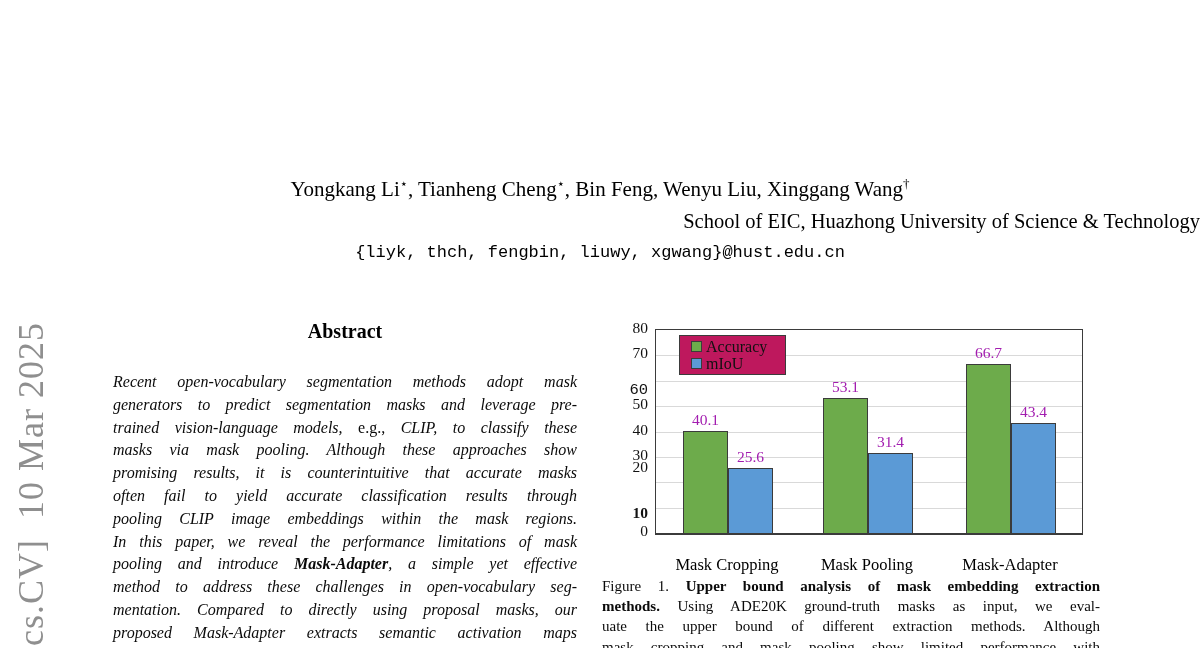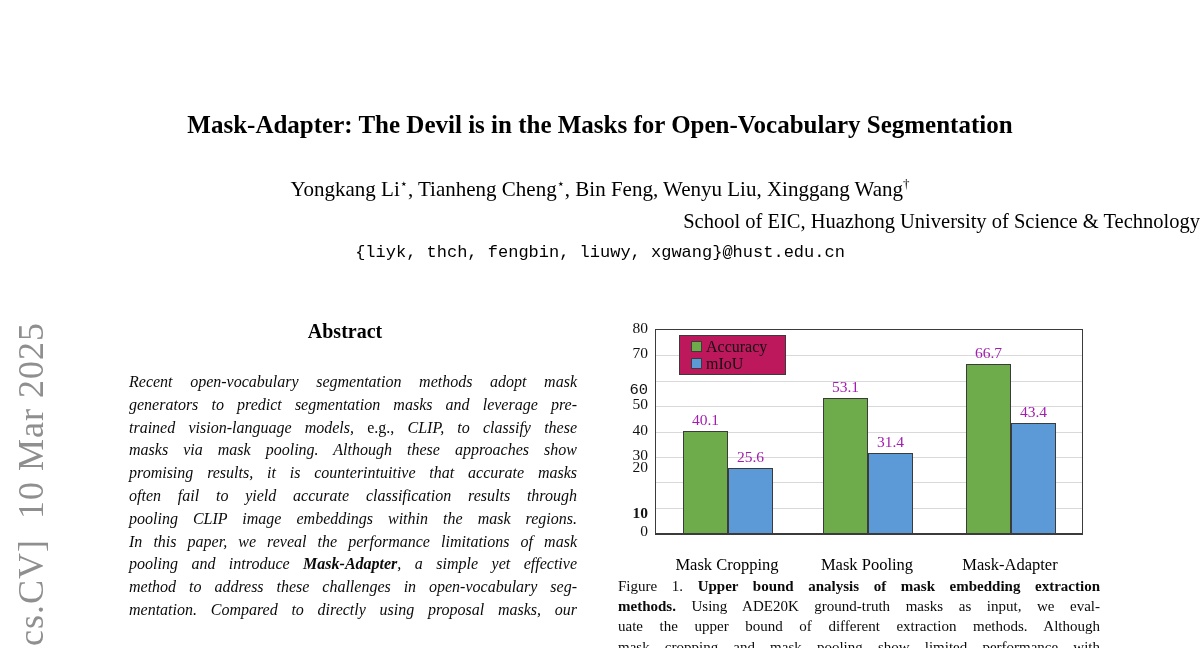--- a/index.html
+++ b/index.html
@@ -11,21 +11,21 @@
          font-size:25px;font-weight:bold;}
   .authors{position:absolute;top:176px;left:0;right:0;text-align:center;font-size:21px;}
   .authors sup{font-size:13px;}
   .affiliation{position:absolute;top:210px;left:0;right:0;text-align:right;font-size:20.5px;}
   .email{position:absolute;top:243px;left:0;right:0;text-align:center;
          font-size:17px;font-family:"Liberation Mono",monospace;}
   .abstract-heading{position:absolute;top:320px;left:113px;width:464px;text-align:center;
                     font-size:20px;font-weight:bold;}
   .abstract-body{position:absolute;top:371px;left:113px;width:464px;
                  font-size:16px;font-style:italic;line-height:22.8px;color:#0a0a0a;}
-  .jline{text-align:justify;text-align-last:justify;white-space:normal;margin-left:16px;}
+  .jline{text-align:justify;text-align-last:justify;white-space:normal;}
   .seg-b{font-weight:bold;}
   .seg-r{font-style:normal;}
   .caption{position:absolute;top:576px;left:602px;width:498px;
            font-size:15px;line-height:20.2px;color:#0a0a0a;}
   .chart{position:absolute;left:600px;top:325px;width:500px;height:255px;}
   .plot{position:absolute;left:55px;top:4px;width:426px;height:203px;background:#ffffff;
         border:1.5px solid #3b3b3b;border-bottom:2.5px solid #3b3b3b;}
   .gridline{position:absolute;left:0;width:100%;height:1px;background:#d9d9d9;}
   .bar{position:absolute;bottom:0;width:45px;box-sizing:border-box;border:1.5px solid #3b3b3b;border-bottom:none;}
   .vlabel{position:absolute;width:60px;text-align:center;font-size:15.5px;color:#a21caf;}
@@ -35,38 +35,38 @@
           border:1.5px solid #3b3b3b;z-index:5;box-sizing:border-box;padding:2px 0 0 11px;}
   .legend-row{display:flex;align-items:center;height:17px;gap:4px;}
   .swatch{display:inline-block;width:11px;height:11px;box-sizing:border-box;border:1.2px solid #3b3b3b;}
   .legend-text{font-size:16px;line-height:16px;color:#111;}
 </style>
 </head>
 <body>
 
 <div class="page">
   <div class="watermark">[cs.CV]  10 Mar 2025</div>
-  <h1 class="title">Mask-Adapter: The Devil is in the Masks for Open-Vocabulary Segmentation</h1>
   <div class="authors"><span>Yongkang Li</span><sup>⋆</sup>, <span>Tianheng Cheng</span><sup>⋆</sup>, <span>Bin Feng</span>, <span>Wenyu Liu</span>, <span>Xinggang Wang</span><sup>†</sup></div>
   <div class="affiliation">School of EIC, Huazhong University of Science &amp; Technology</div>
   <div class="email">{liyk, thch, fengbin, liuwy, xgwang}@hust.edu.cn</div>
 
   <div class="abstract-heading">Abstract</div>
   <div class="abstract-body" id="abstract-body">
       <div class="jline"><span>Recent open-vocabulary segmentation methods adopt mask</span></div>
       <div class="jline"><span>generators to predict segmentation masks and leverage pre-</span></div>
       <div class="jline"><span>trained vision-language models, </span><span class="seg-r">e.g., </span><span>CLIP, to classify these</span></div>
       <div class="jline"><span>masks via mask pooling. Although these approaches show</span></div>
       <div class="jline"><span>promising results, it is counterintuitive that accurate masks</span></div>
       <div class="jline"><span>often fail to yield accurate classification results through</span></div>
       <div class="jline"><span>pooling CLIP image embeddings within the mask regions.</span></div>
       <div class="jline"><span>In this paper, we reveal the performance limitations of mask</span></div>
       <div class="jline"><span>pooling and introduce </span><span class="seg-b">Mask-Adapter</span><span>, a simple yet effective</span></div>
       <div class="jline"><span>method to address these challenges in open-vocabulary seg-</span></div>
       <div class="jline"><span>mentation. Compared to directly using proposal masks, our</span></div>
+      <div class="jline"><span>proposed Mask-Adapter extracts semantic activation maps</span></div>
     </div>
 
   <div class="chart" id="chart">
     <div class="plot" id="plot">
       <div class="legend" id="legend">
           <div class="legend-row">
             <span class="swatch" style="background: rgb(109, 171, 75);"></span>
             <span class="legend-text">Accuracy</span>
           </div>
           <div class="legend-row">

